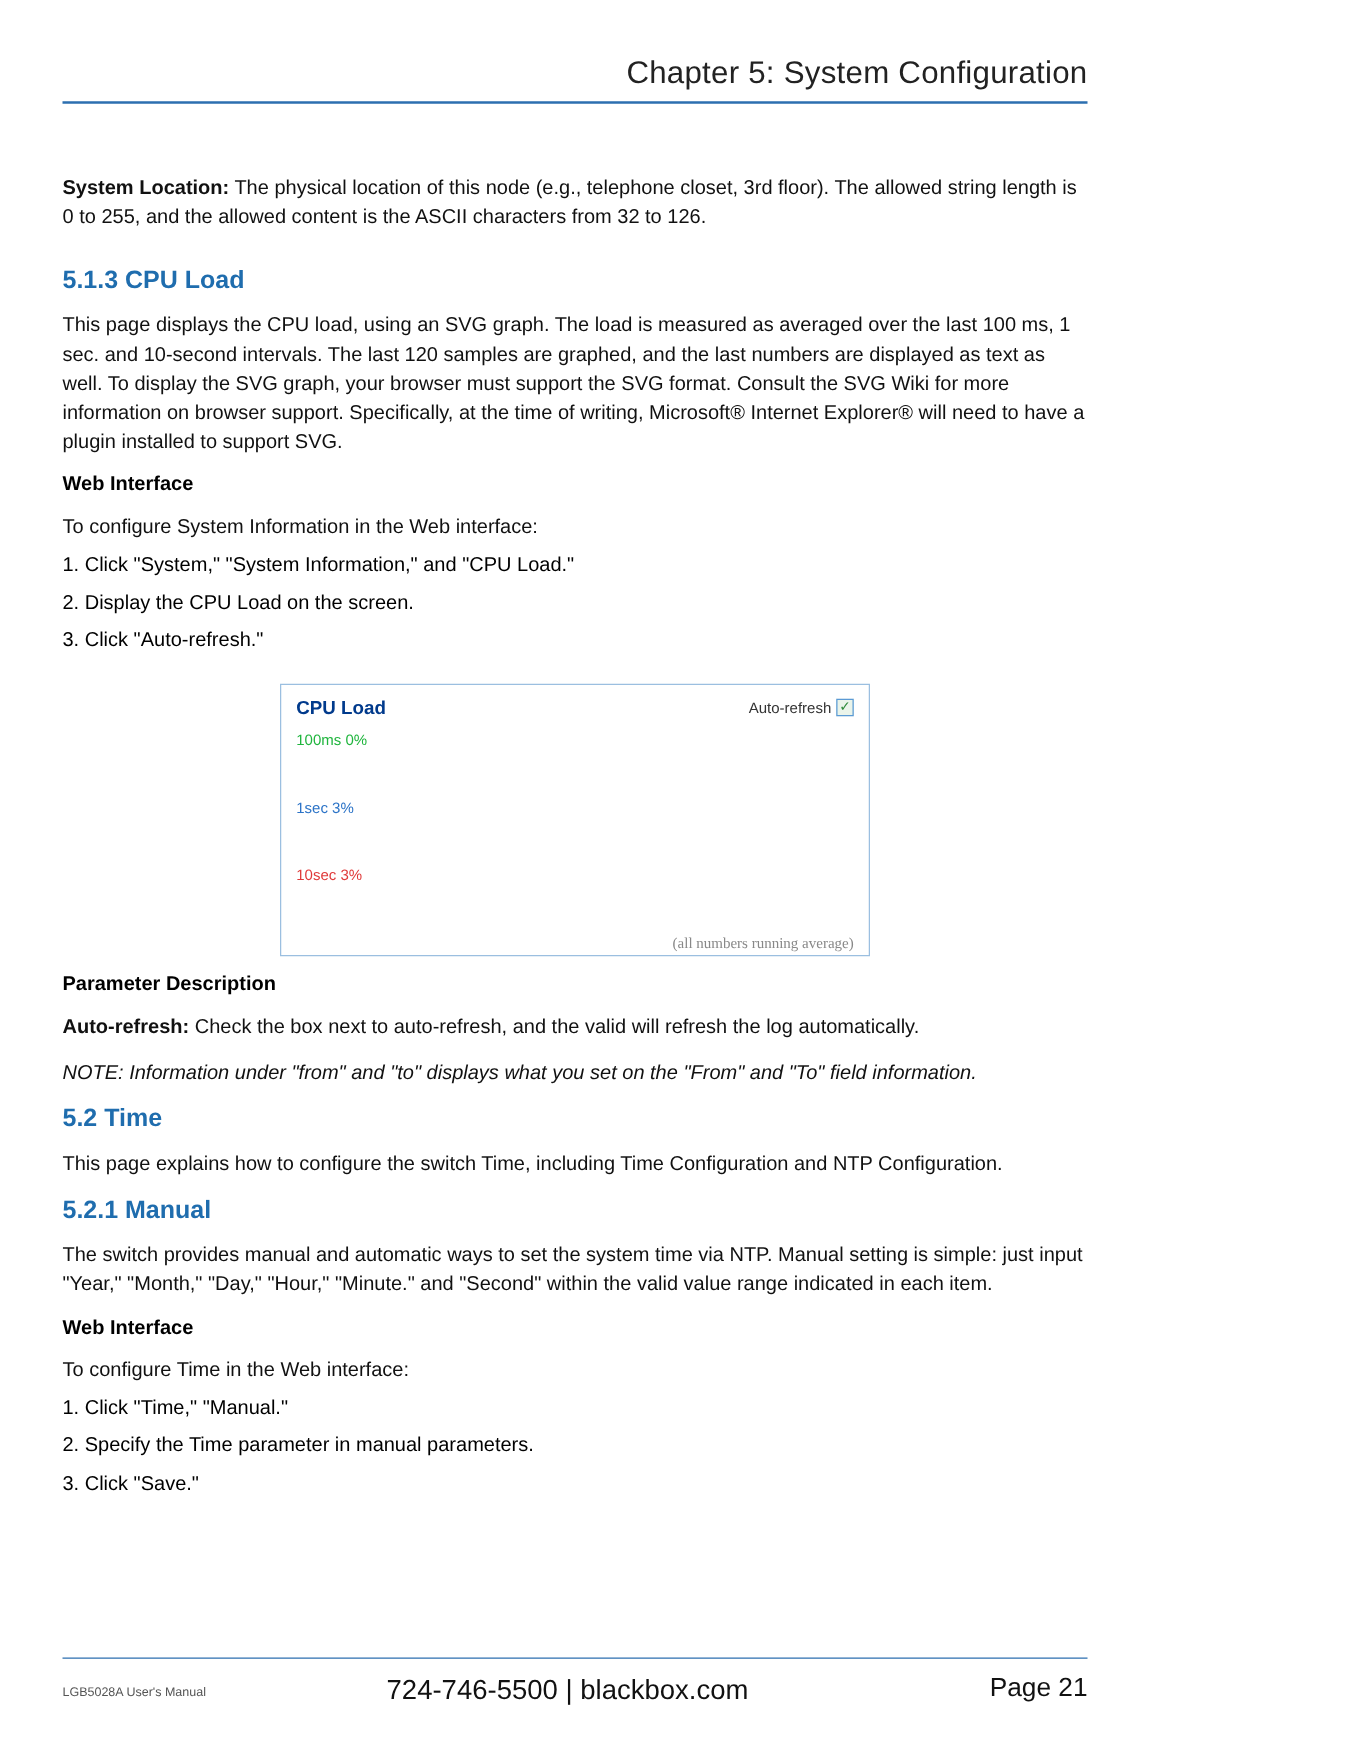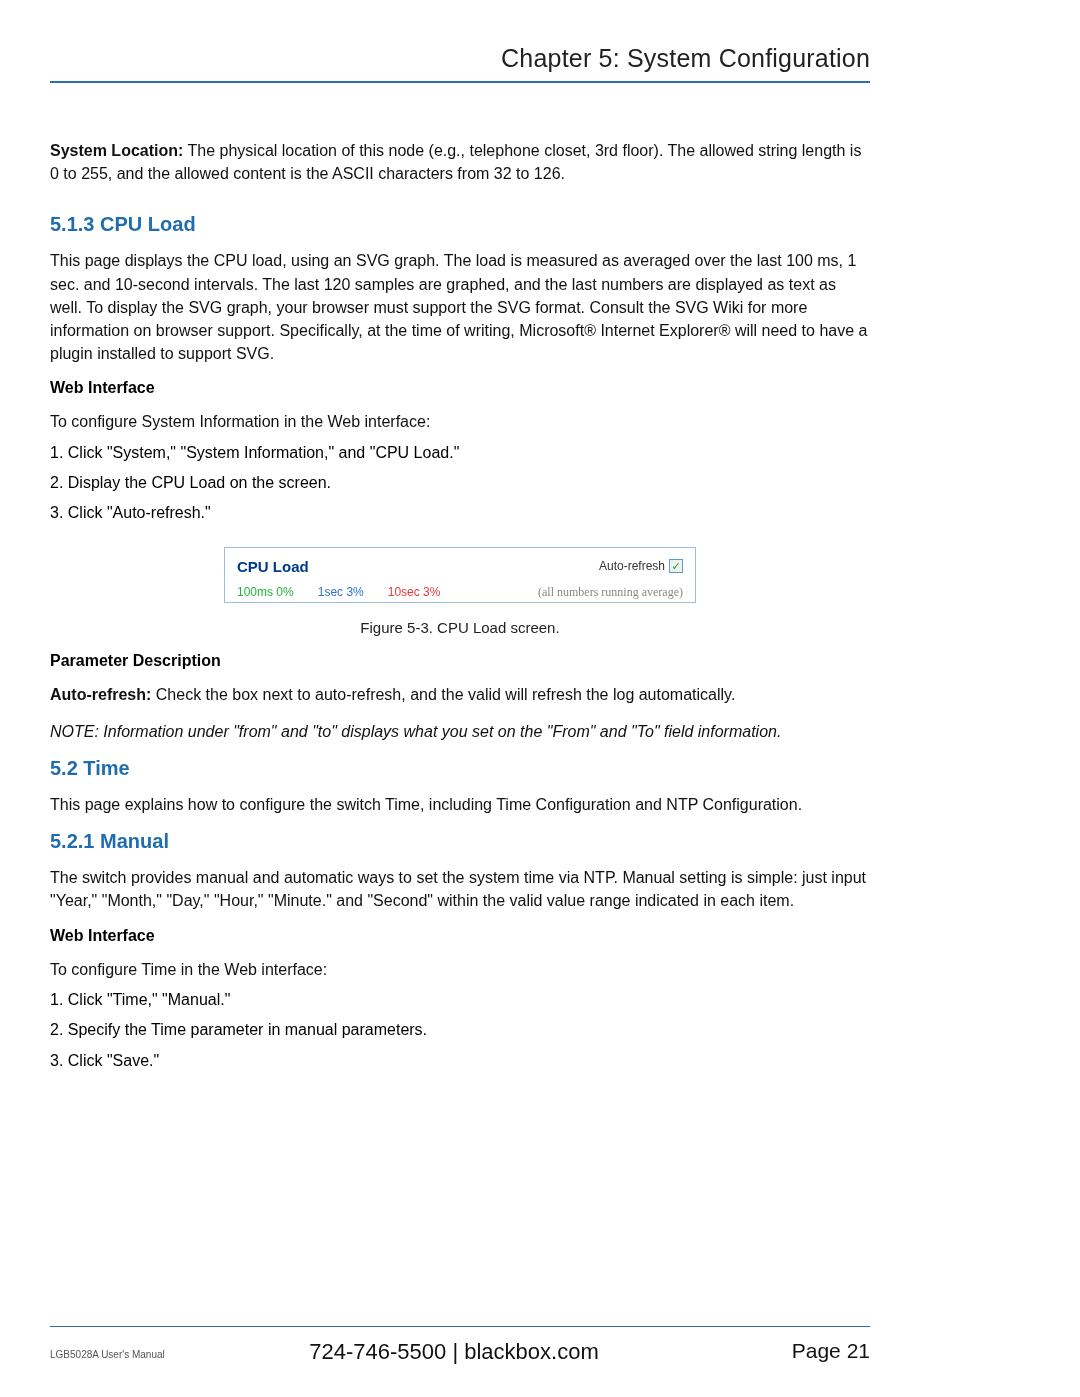--- a/index.html
+++ b/index.html
@@ -85,22 +85,23 @@
     align-items: center;
     justify-content: center;
     font-size: 11px;
     color: #2e8b3a;
     line-height: 1;
   }
   .fig-legend {
     display: flex;
     font-size: 12px;
     padding: 4px 12px 2px 12px;
-    gap: 24px;
+    gap: 40px;
     align-items: baseline;
+    flex-direction: column;
   }
   .lg-100 { color: #1fb53d; }
   .lg-1s  { color: #2b73c7; }
   .lg-10s { color: #e03a3a; }
   .lg-note { color: #888; margin-left: auto; font-size: 12px; font-family: Liberation Serif, serif; }
   .plot {
     position: relative;
     margin: 6px 16px 14px 12px;
     height: 200px;
   }
@@ -199,21 +200,20 @@
       </span>
     </div>
     <div class="fig-legend">
       <span class="lg-100">100ms 0%</span>
       <span class="lg-1s">1sec 3%</span>
       <span class="lg-10s">10sec 3%</span>
       <span class="lg-note">(all numbers running average)</span>
     </div>
   </div>
 
-  <p class="figure-caption">Figure 5-3. CPU Load screen.</p>
 
   <div class="sub-head">Parameter Description</div>
   <p class="bodytext">
     <span class="bold">Auto-refresh:</span><span> Check the box next to auto-refresh, and the valid will refresh the log automatically.</span>
   </p>
   <p class="bodytext italic">NOTE: Information under "from" and "to" displays what you set on the "From" and "To" field information.</p>
 
   <div class="sec-head" style="margin-top:10px">5.2 Time</div>
   <p class="bodytext">This page explains how to configure the switch Time, including Time Configuration and NTP Configuration.</p>
 

